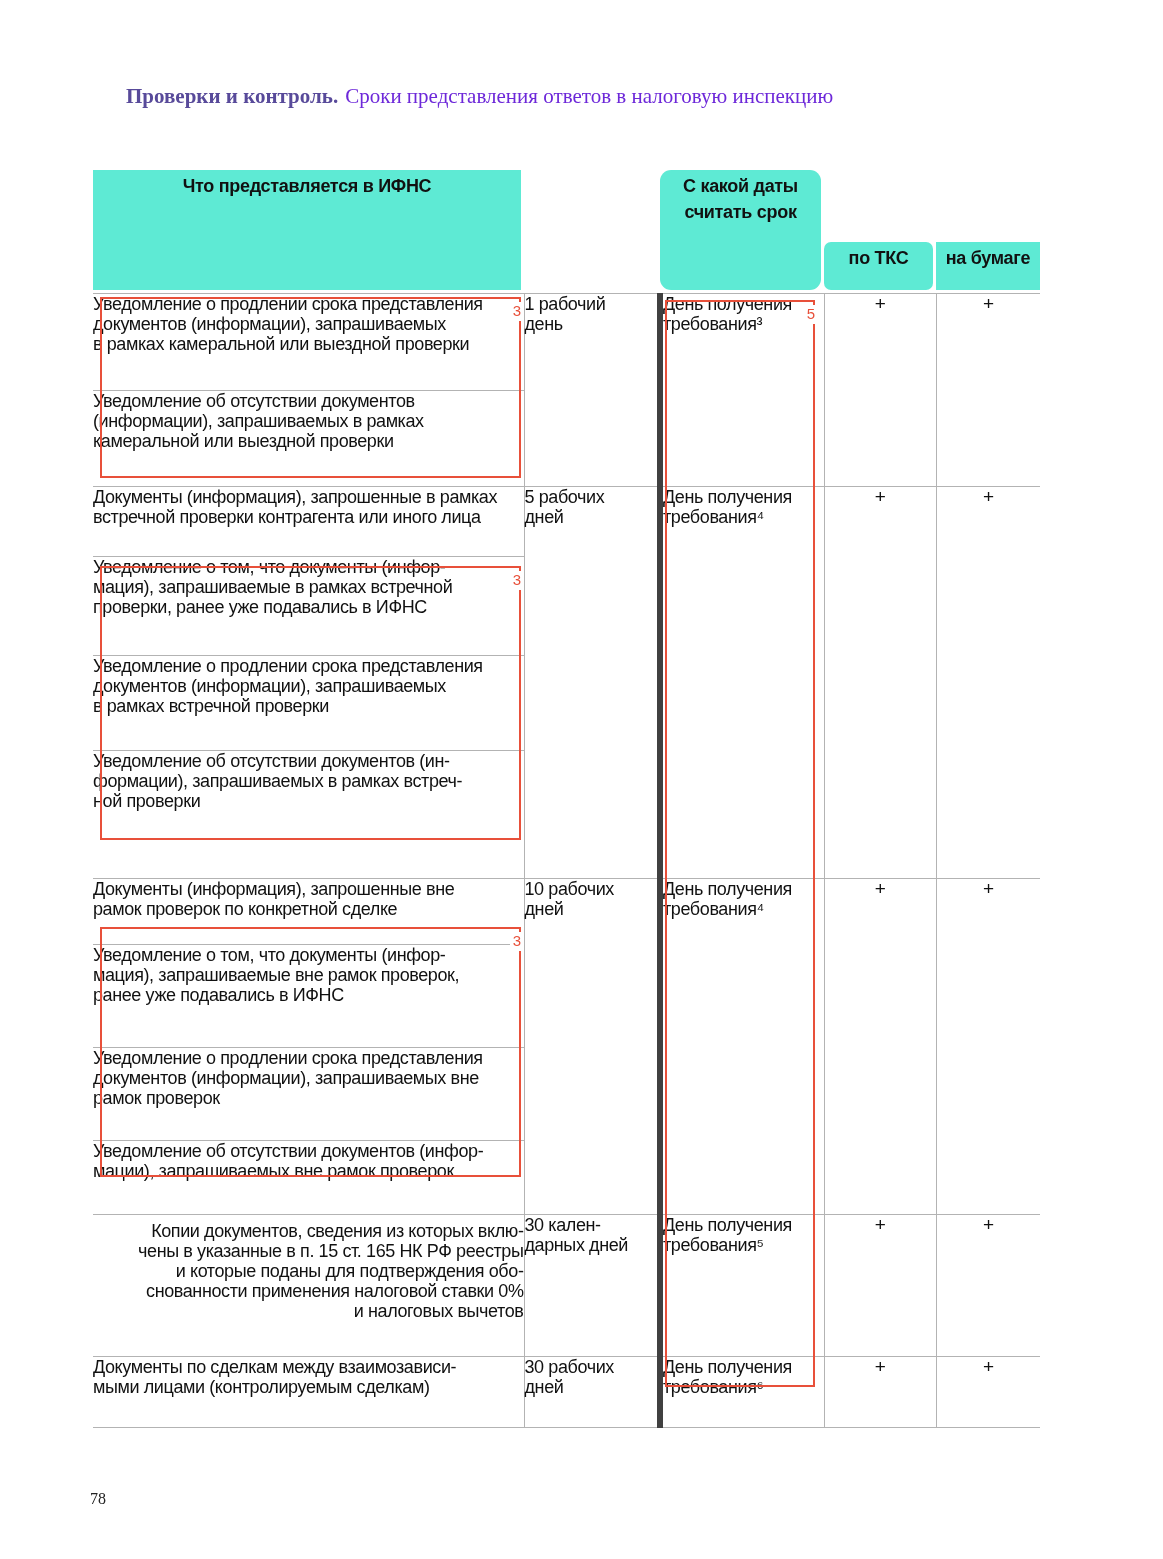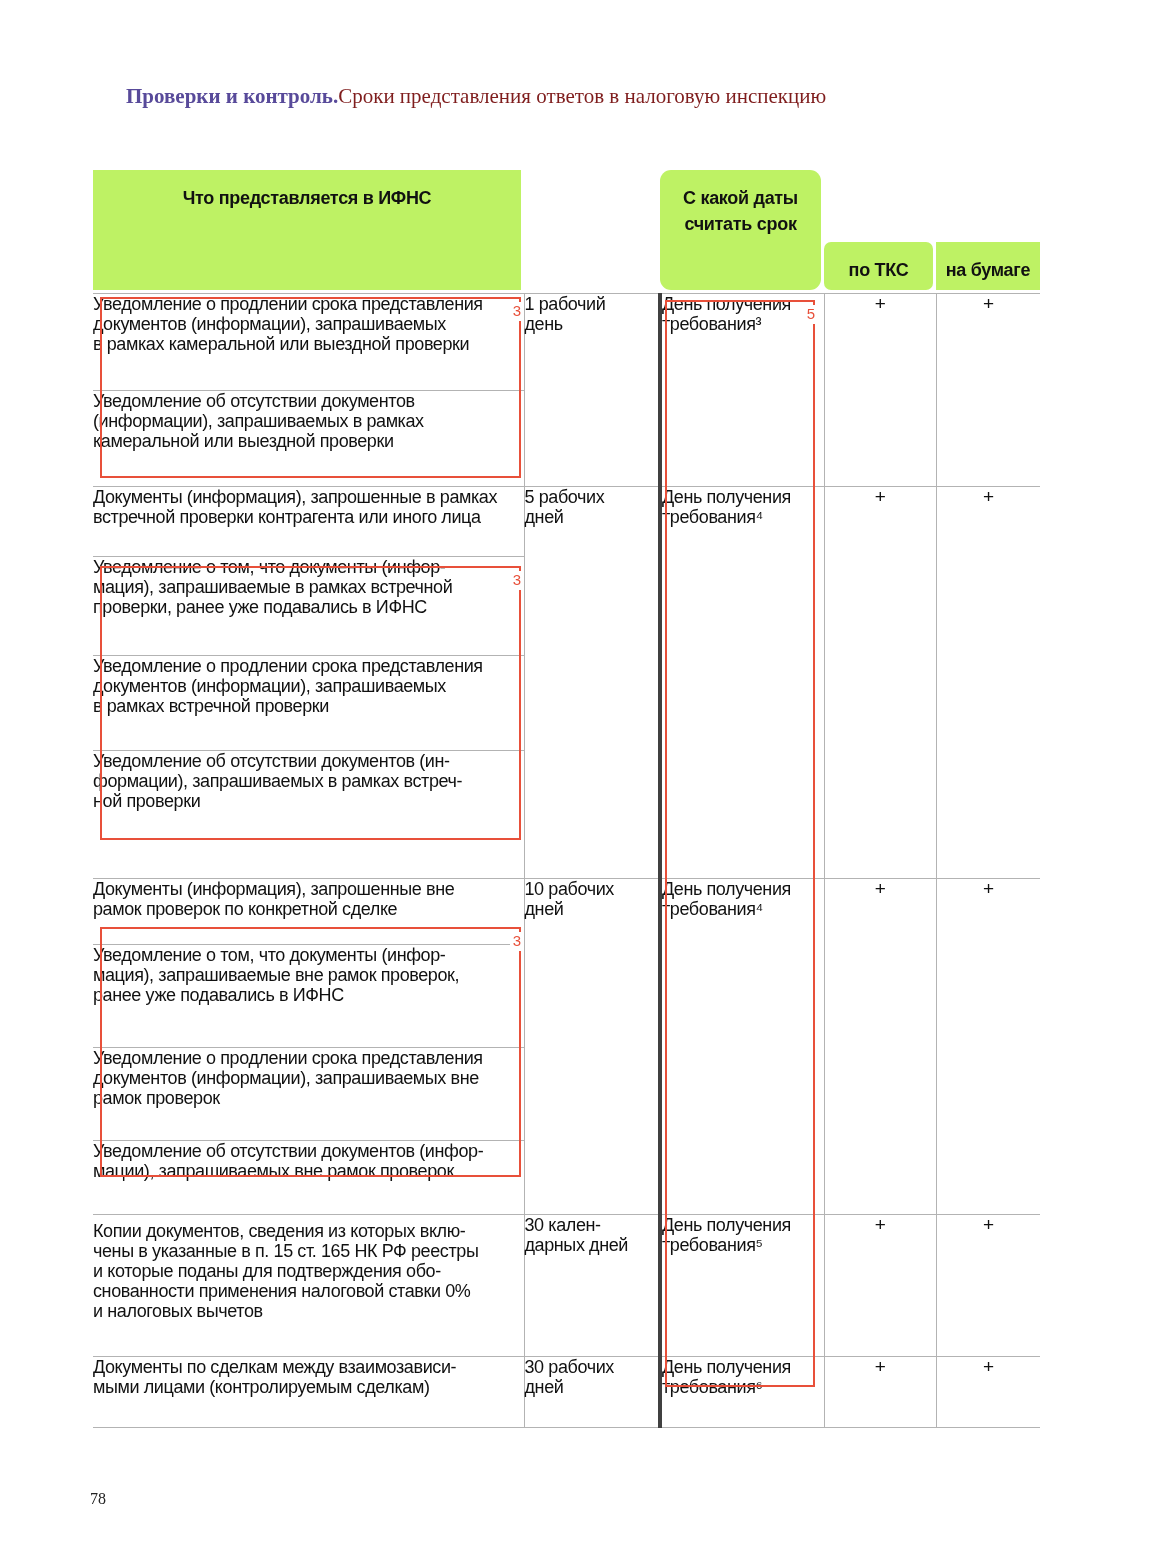--- a/index.html
+++ b/index.html
@@ -11,36 +11,36 @@
     font-family:"Liberation Sans","DejaVu Sans",sans-serif;
     color:#111;
   }
   
   .doc-title{
     position:absolute;left:90px;top:83px;
     font-family:"Liberation Serif","DejaVu Serif",serif;
     font-size:21px;line-height:26px;white-space:nowrap;
   }
   .doc-title .t-bold{font-weight:bold;color:#584a9a;margin-left:36px;}
-  .doc-title .t-rest{font-weight:normal;color:#7f1d1d;}
+  .doc-title .t-rest{font-weight:normal;color:#6d28d9;margin-left:7px;}
 
   
   .thead{
     position:absolute;left:93px;top:170px;width:947px;height:120px;
     display:grid;
     grid-template-columns:428px 133px 161px 109px 104px;
     grid-template-rows:69px 48px;
     gap:3px;
   }
   .thead .hcell{
-    background:#bef264;
+    background:#5eead4;
     font-weight:bold;font-size:18px;line-height:26px;
     letter-spacing:-0.3px;
     text-align:center;
-    padding-top:15px;
+    padding-top:3px;
     white-space:pre-line;
     box-sizing:border-box;
   }
   .h-what{grid-column:1;grid-row:1 / span 2;}
   .h-term{grid-column:2;grid-row:1 / span 2;}
   .h-from{grid-column:3;grid-row:1 / span 2;border-radius:11px;}
   .h-method{grid-column:4 / span 2;grid-row:1;}
   .h-tks{grid-column:4;grid-row:2;padding-top:10px;border-radius:7px;}
   .h-paper{grid-column:5;grid-row:2;padding-top:10px;}
 
@@ -52,24 +52,24 @@
     font-size:18px;line-height:20px;letter-spacing:-0.4px;
   }
   table.tbody td{
     vertical-align:top;
     border-bottom:1px solid #b3b3b3;
     box-sizing:border-box;
     padding:0;
   }
   td.c1{padding:9px 6px 0 15px;}
   td.c2{border-left:1px solid #b3b3b3;padding:9px 4px 0 13px;}
-  td.c3{border-left:4px solid #404040;padding:9px 2px 0 15px;}
+  td.c3{border-left:6px solid #404040;padding:9px 2px 0 15px;}
   td.c4,td.c5{border-left:1px solid #b3b3b3;text-align:center;padding-top:11px;font-size:19px;}
   .lines{white-space:pre-line;}
-  .tight{padding-top:6px !important;}
+  .tight{padding-top:6px !important;text-align:right;}
   .h97{height:97px}.h96{height:96px}.h70{height:70px}.h99{height:99px}
   .h95{height:95px}.h101{height:128px}.h66{height:66px}.h103{height:103px}
   .h93{height:93px}.h74{height:74px}.h142{height:142px}.h71{height:71px}
 
   
   .redbox{
     position:absolute;
     border:2px solid #e8503a;
     box-sizing:border-box;
     pointer-events:none;

